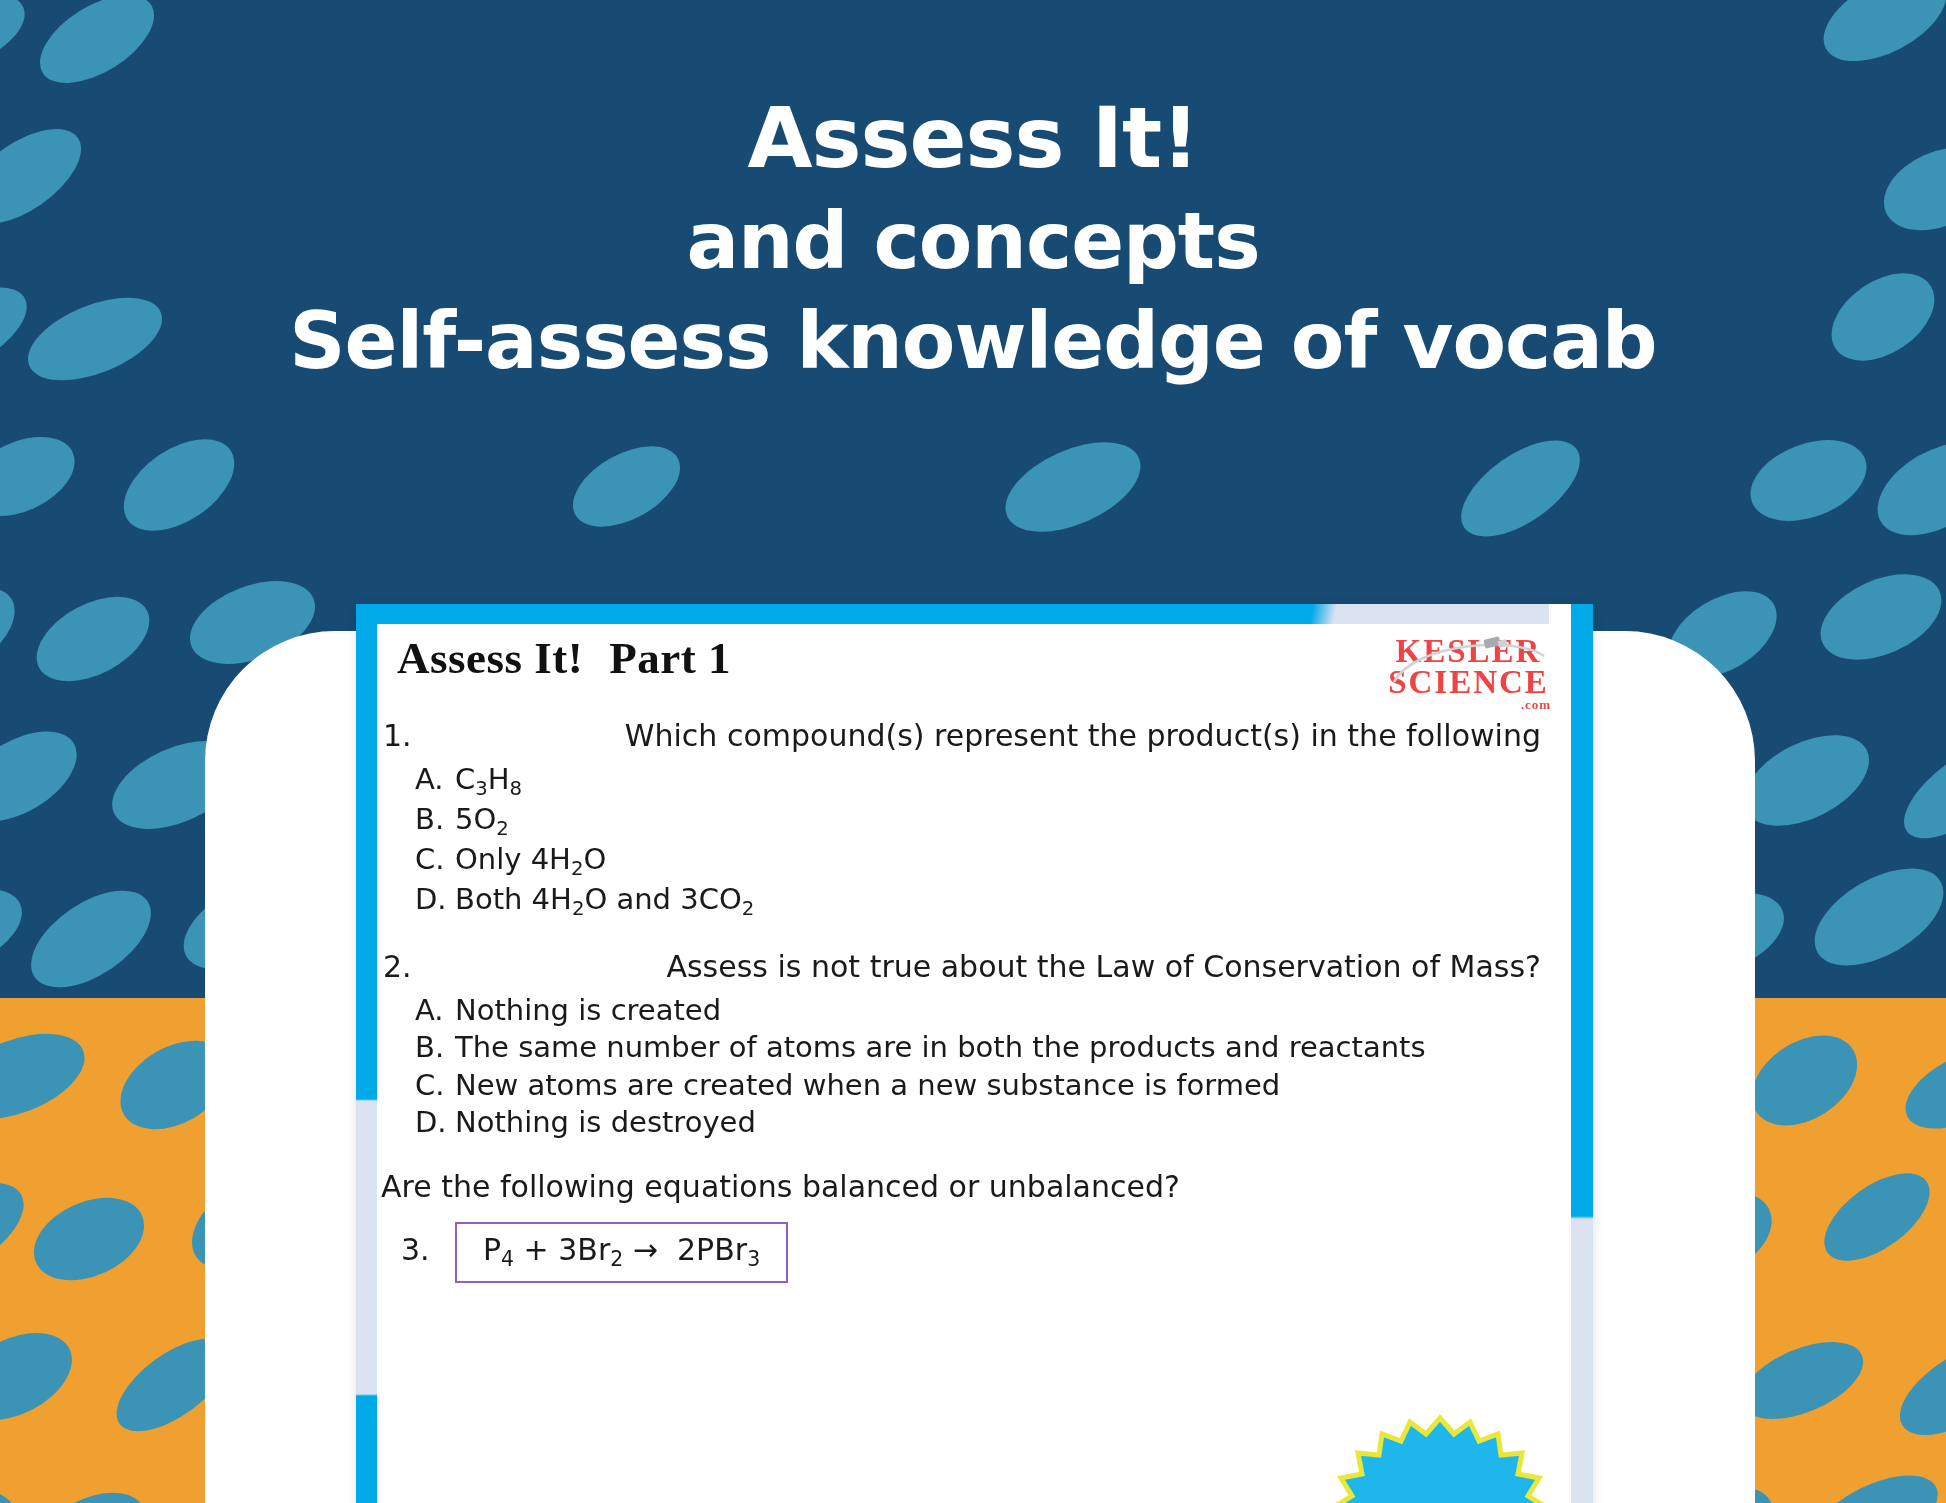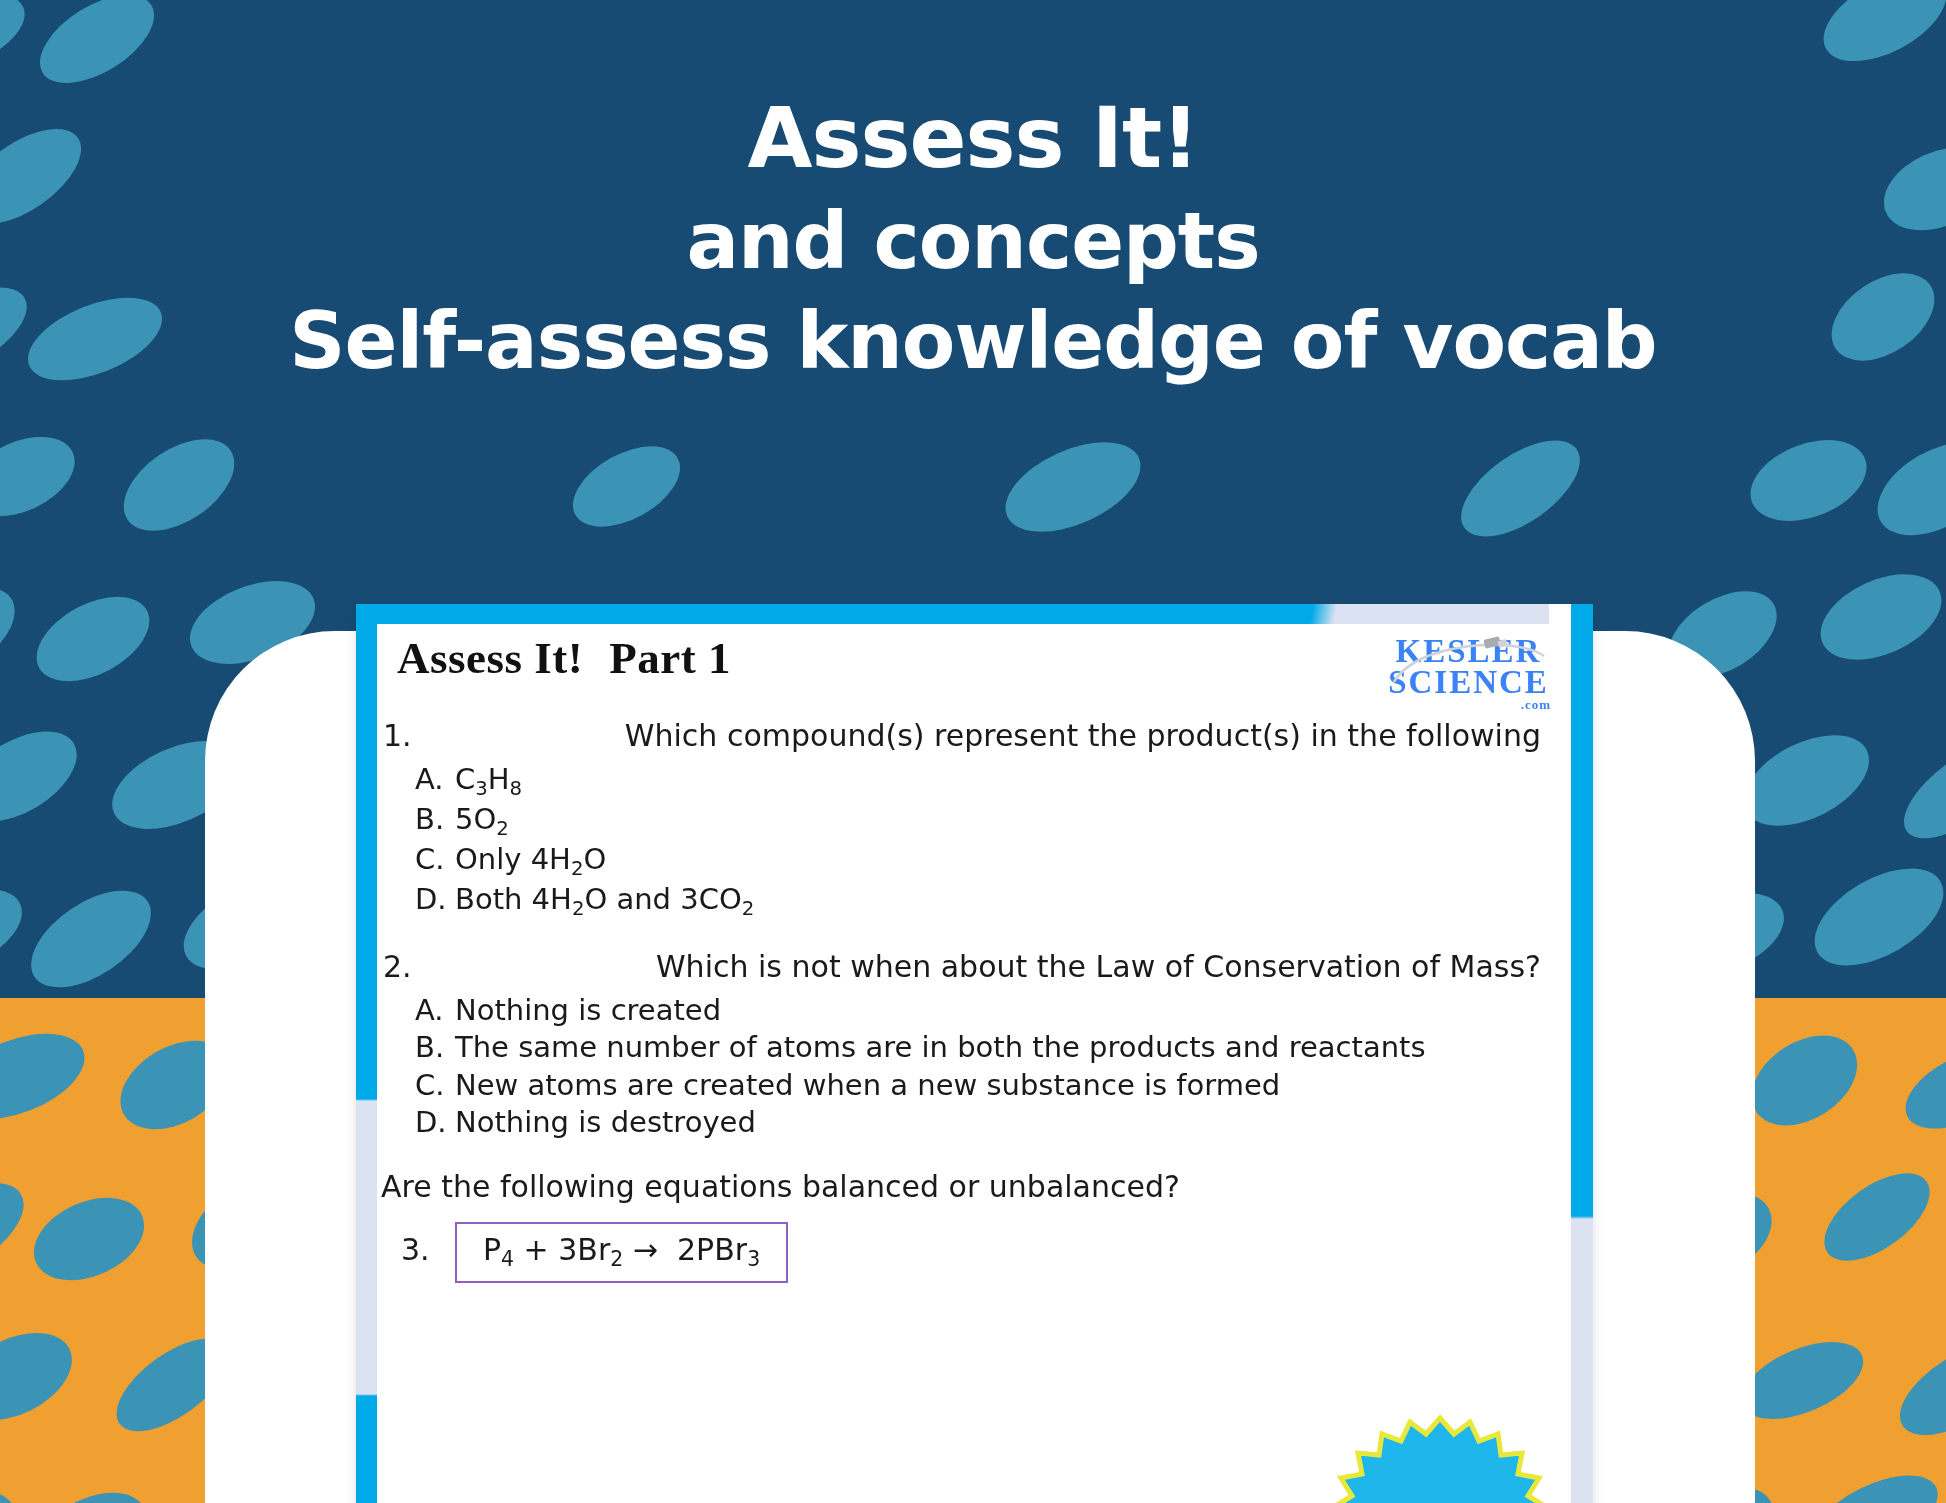--- a/index.html
+++ b/index.html
@@ -144,21 +144,21 @@
   .ws-head .part {
     margin-left: 26px;
   }
 
   .logo {
     position: absolute;
     right: 10px;
     top: 12px;
     width: 185px;
     text-align: center;
-    color: #3b82f6;
+    color: #ef4444;
     font-family: "Liberation Serif", serif;
     font-weight: bold;
     line-height: 0.95;
     letter-spacing: 2px;
   }
   .logo .l1 { font-size: 33px; }
   .logo .l2 { font-size: 33px; }
   .logo .l3 { font-size: 13px; text-align: right; padding-right: 10px; letter-spacing: 1px;}
   .logo-arc {
     position: absolute;
@@ -358,21 +358,21 @@
             <li class="opt">
               <span class="opt-letter">D.</span>
               <span class="opt-text">Both 4H<sub>2</sub>O and 3CO<sub>2</sub></span>
             </li>
           </ul>
         </div>
 
         <div class="block">
           <div class="q">
             <div class="q-num">2.</div>
-            <div class="q-text">Which is not when about the Law of Conservation of Mass?</div>
+            <div class="q-text">Assess is not true about the Law of Conservation of Mass?</div>
           </div>
           <ul class="opts">
             <li class="opt">
               <span class="opt-letter">A.</span>
               <span class="opt-text">Nothing is created</span>
             </li>
             <li class="opt">
               <span class="opt-letter">B.</span>
               <span class="opt-text">The same number of atoms are in both the products and reactants</span>
             </li>

